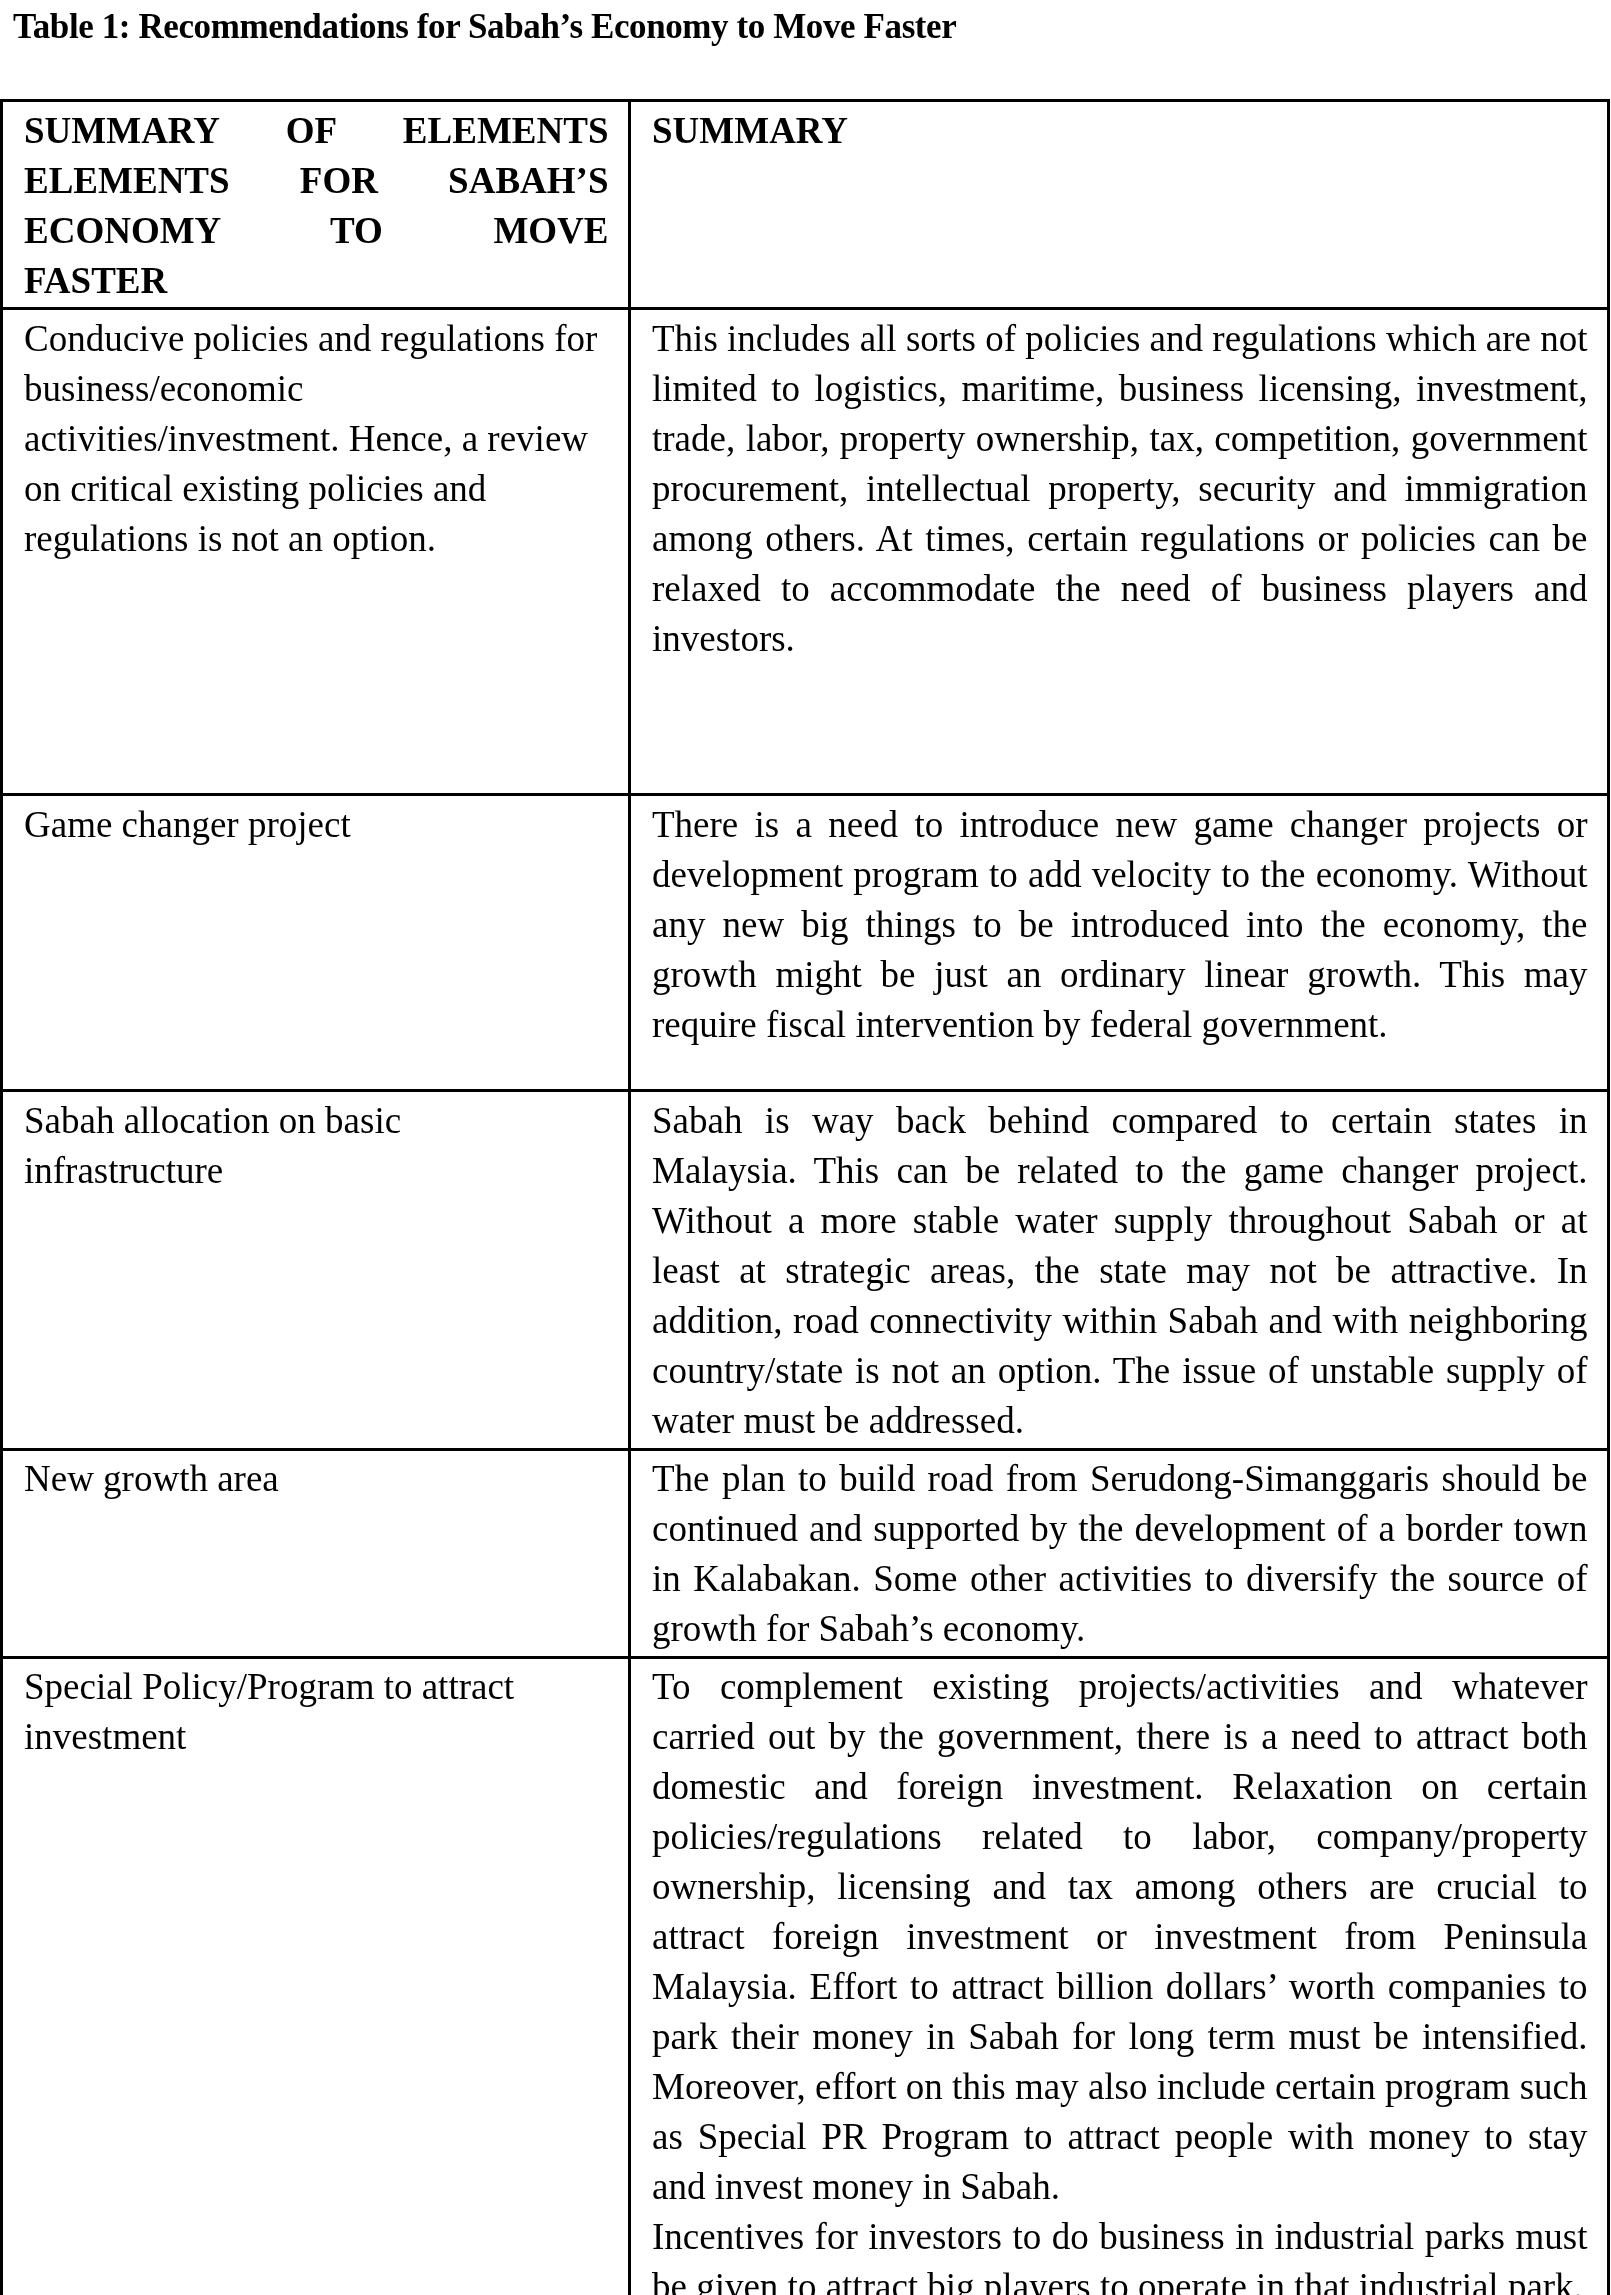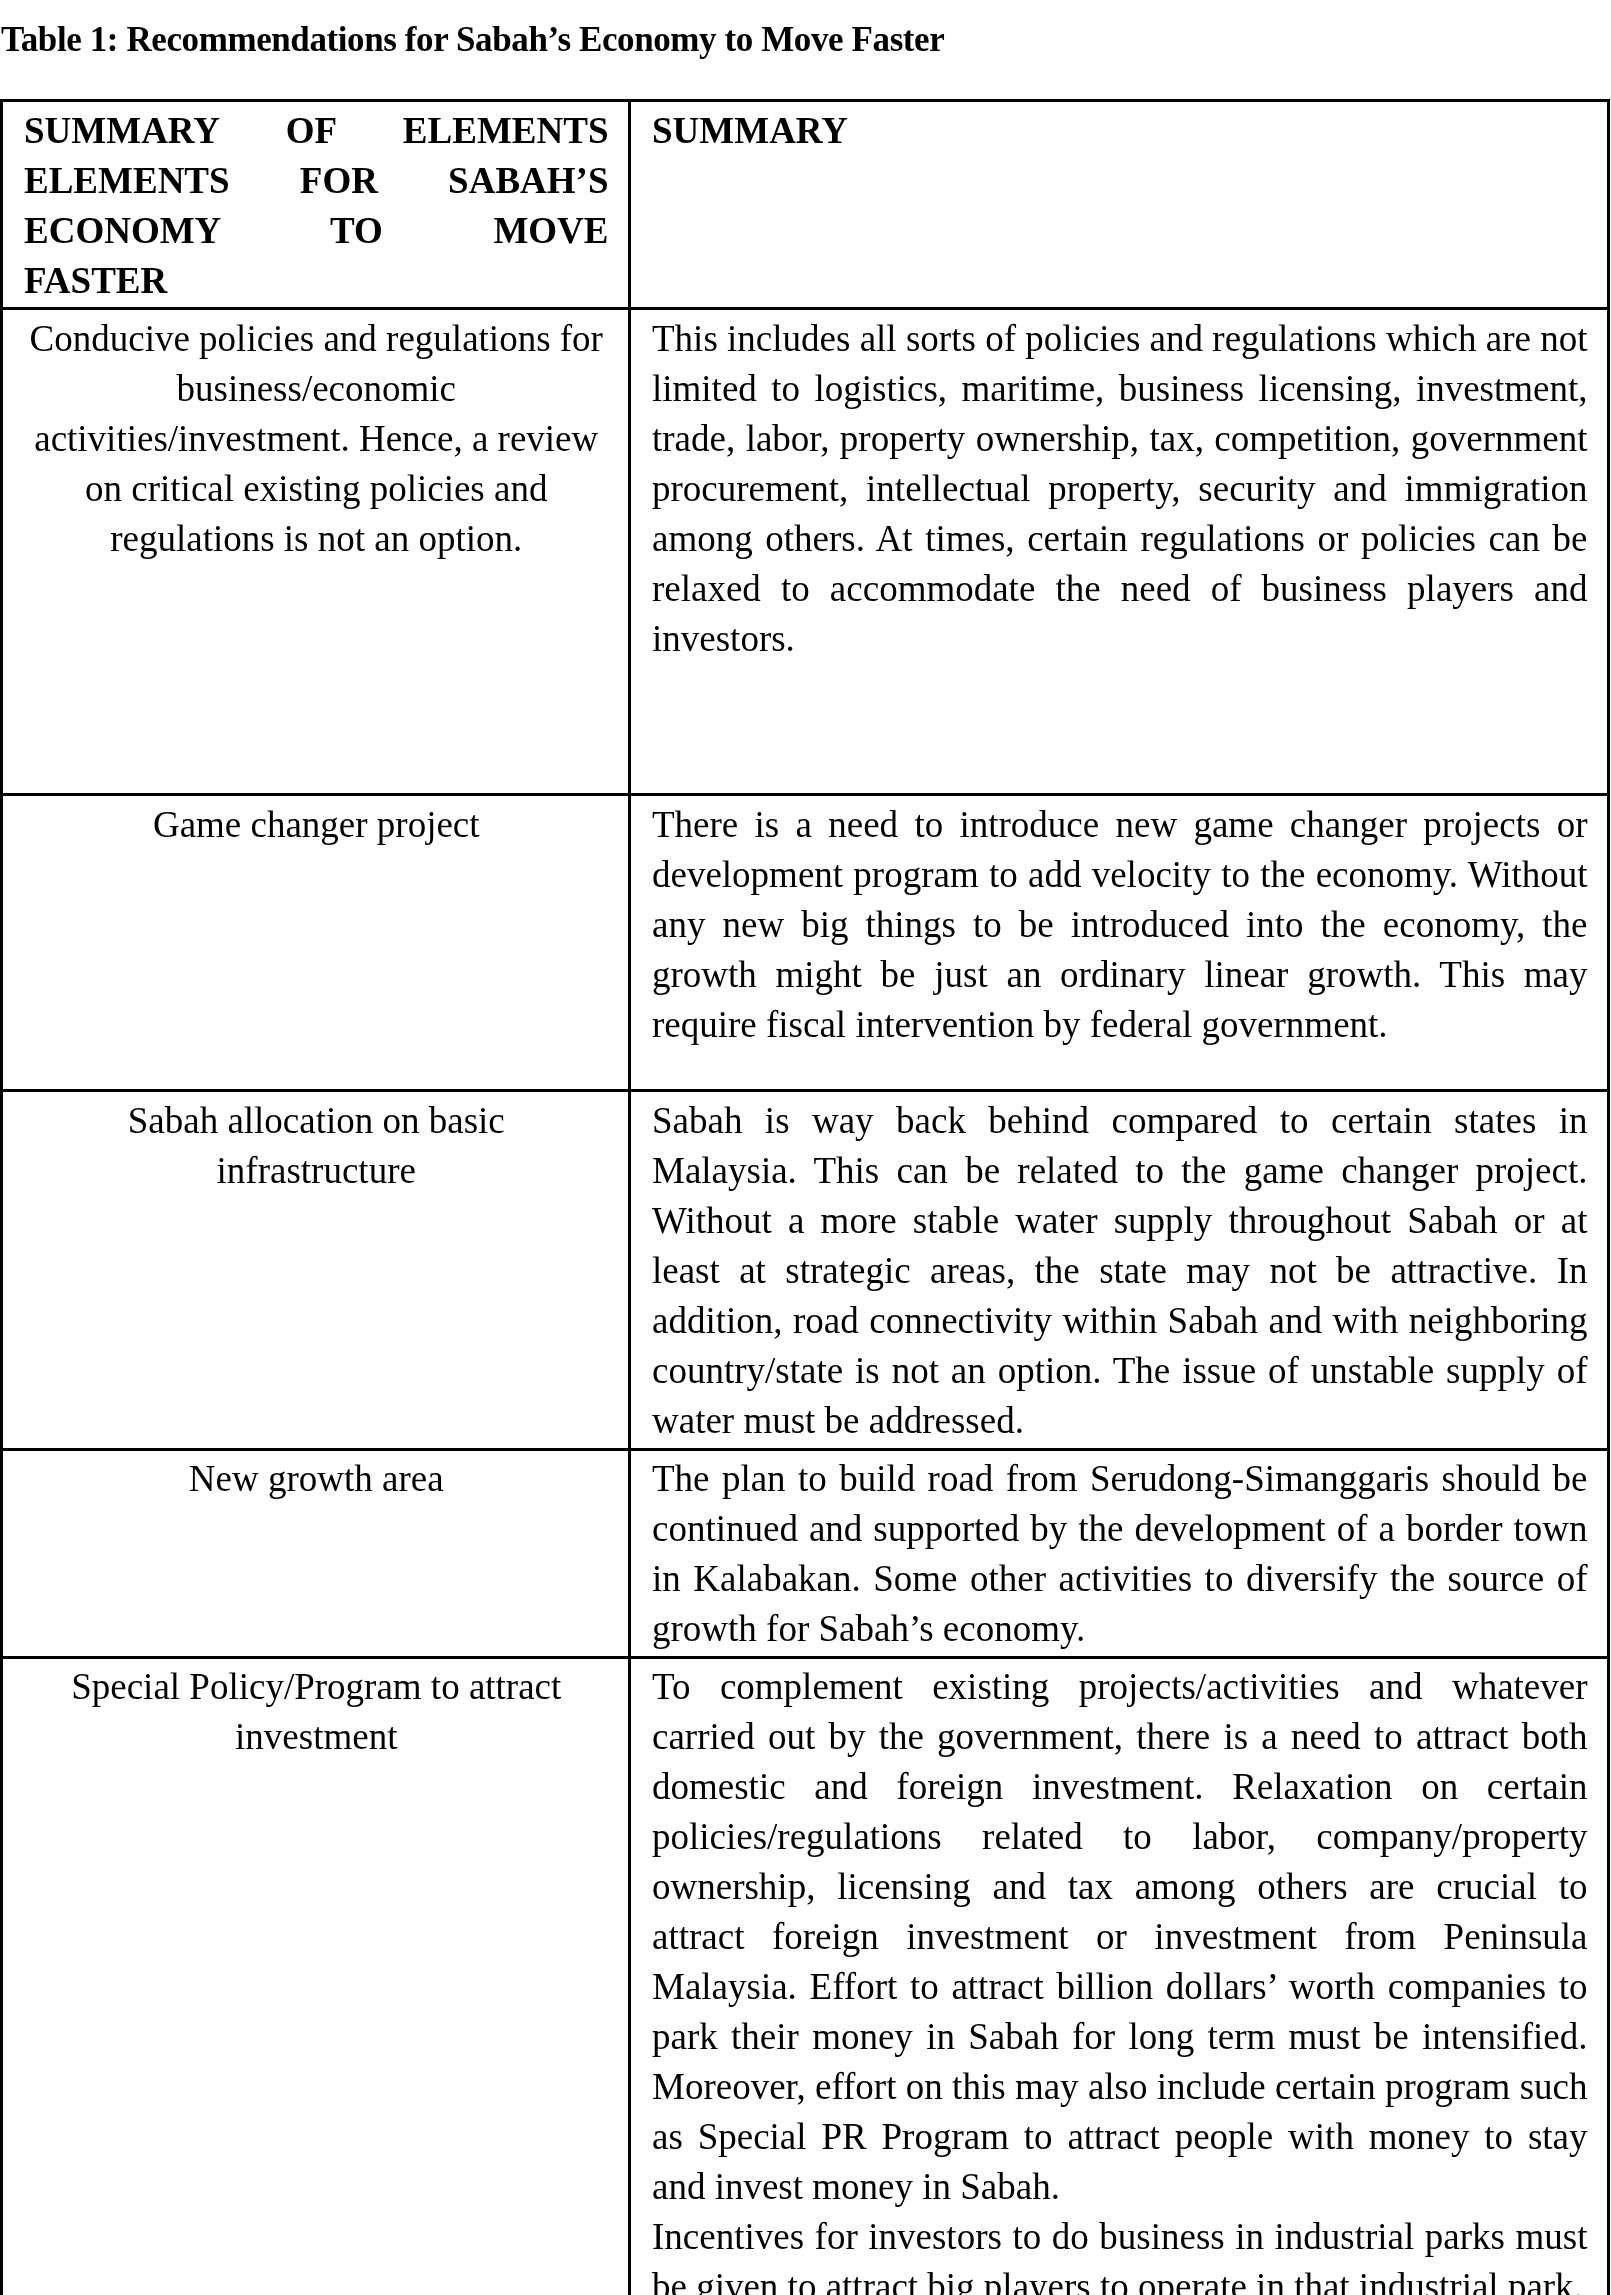--- a/index.html
+++ b/index.html
@@ -2,37 +2,36 @@
 <html style="font-size:14px"><head>
 <meta charset="utf-8">
 <style>
   html, body { margin: 0; padding: 0; background: #ffffff; }
   body {
     width: 1612px; height: 2295px; overflow: hidden;
     font-family: "Liberation Serif", "DejaVu Serif", serif;
     color: #000;
   }
   .caption {
-    position: absolute; left: 1px; top: 7px;
-    font-weight: bold; font-size: 35px; letter-spacing: -0.4px; margin-top: 13px;
+    position: absolute; left: 13px; top: 7px;
+    font-weight: bold; font-size: 35px; letter-spacing: -0.4px;
   }
   table {
     position: absolute; left: 0; top: 99px;
     width: 1610px;
     border-collapse: collapse;
     table-layout: fixed;
   }
   td, th {
     border: 3.5px solid #000;
     vertical-align: top;
     font-size: 37px;
     line-height: 50px;
     padding: 3.5px 19.5px 1.8px 21px;
     font-weight: normal;
-    text-align: center;
   }
   tr > :first-child { border-left: 3.5px solid #000; }
   th { font-weight: bold; text-align: justify; text-align-last: justify; }
   th.details { text-align: left; text-align-last: left; }
   td.detail { text-align: justify; }
   col.c1 { width: 628px; }
   .hdr-line { display: block; text-align: justify; text-align-last: justify; }
   .hdr-line.last { text-align-last: left; }
   .para { display: block; }
 </style>

